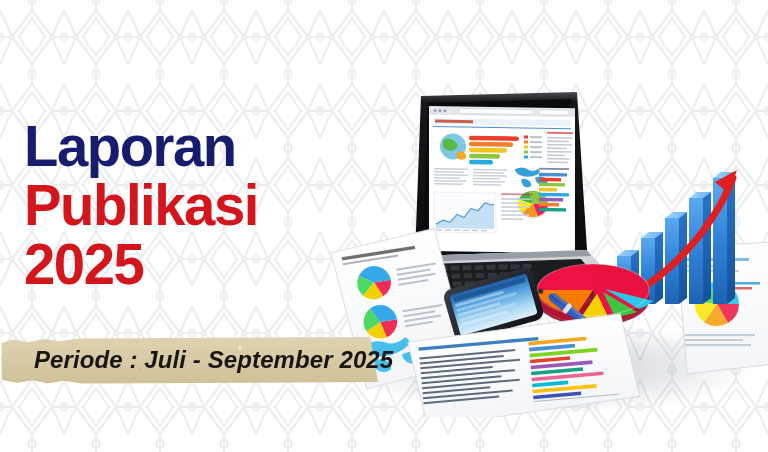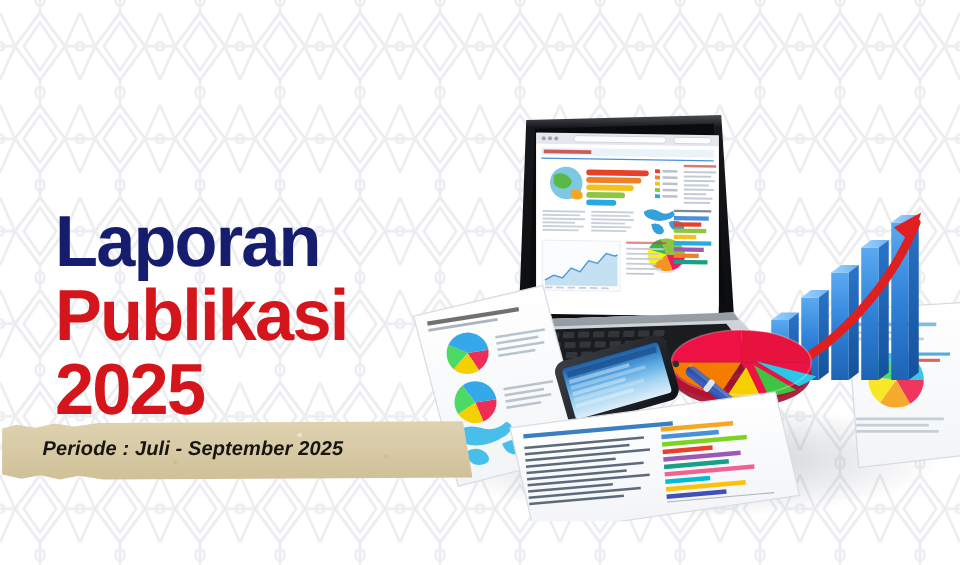--- a/index.html
+++ b/index.html
@@ -16,23 +16,22 @@
   
   .bg-pattern{
     position:absolute;inset:0;
     background-color:#ffffff;
     z-index:0;
   }
   .bg-pattern svg{display:block;width:100%;height:100%;}
 
   
   .title-block{
-    position:absolute;left:44px;top:118px;z-index:6;
+    position:absolute;left:24px;top:118px;z-index:6;
     line-height:0.98;
-    margin-top:48px;
   }
   .title-line{
     display:block;
     font-family:"Liberation Sans","DejaVu Sans",sans-serif;
     font-weight:bold;
     font-size:58px;
     letter-spacing:-1.5px;
     transform:scaleX(0.97);
     transform-origin:left center;
     white-space:nowrap;
@@ -58,21 +57,21 @@
       2% 14%, 5% 8%, 9% 13%, 13% 6%, 17% 11%, 22% 5%,
       98% 2%, 100% 96%, 23% 99%, 18% 93%, 14% 99%, 10% 92%, 6% 98%, 2% 91%
     );
     box-shadow:0 2px 4px rgba(0,0,0,0.12);
   }
   .banner-text{
     position:absolute;left:40px;top:0;height:48px;
     display:flex;align-items:center;
     font-family:"Liberation Sans","DejaVu Sans",sans-serif;
     font-weight:bold;font-style:italic;
-    font-size:16px;color:#191510;
+    font-size:24px;color:#191510;
     letter-spacing:0.1px;white-space:nowrap;
   }
 
   
   .illus{
     position:absolute;left:325px;top:72px;width:450px;height:345px;z-index:4;
   }
   .illus svg{display:block;}
 </style>
 </head>

